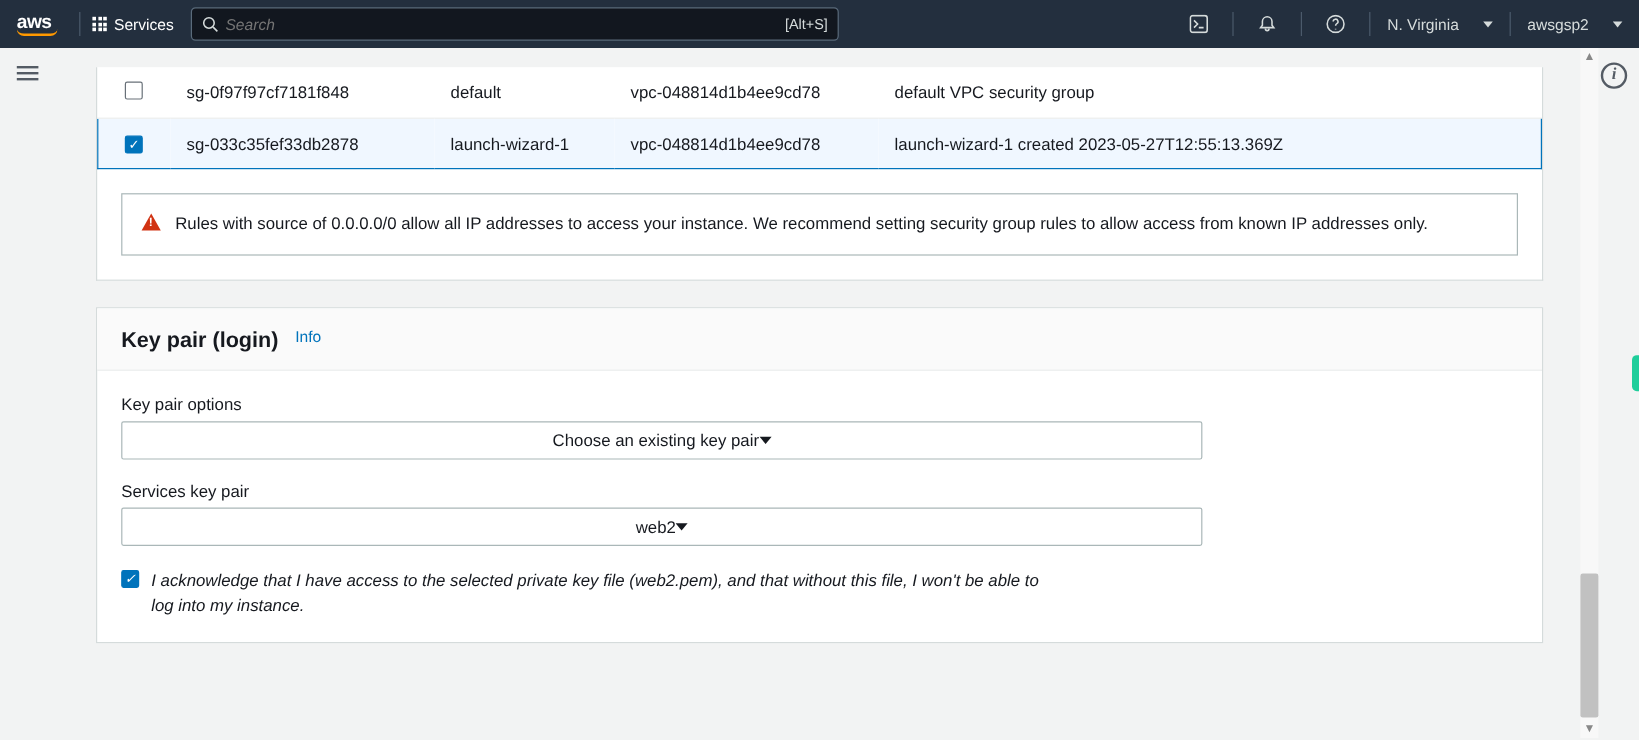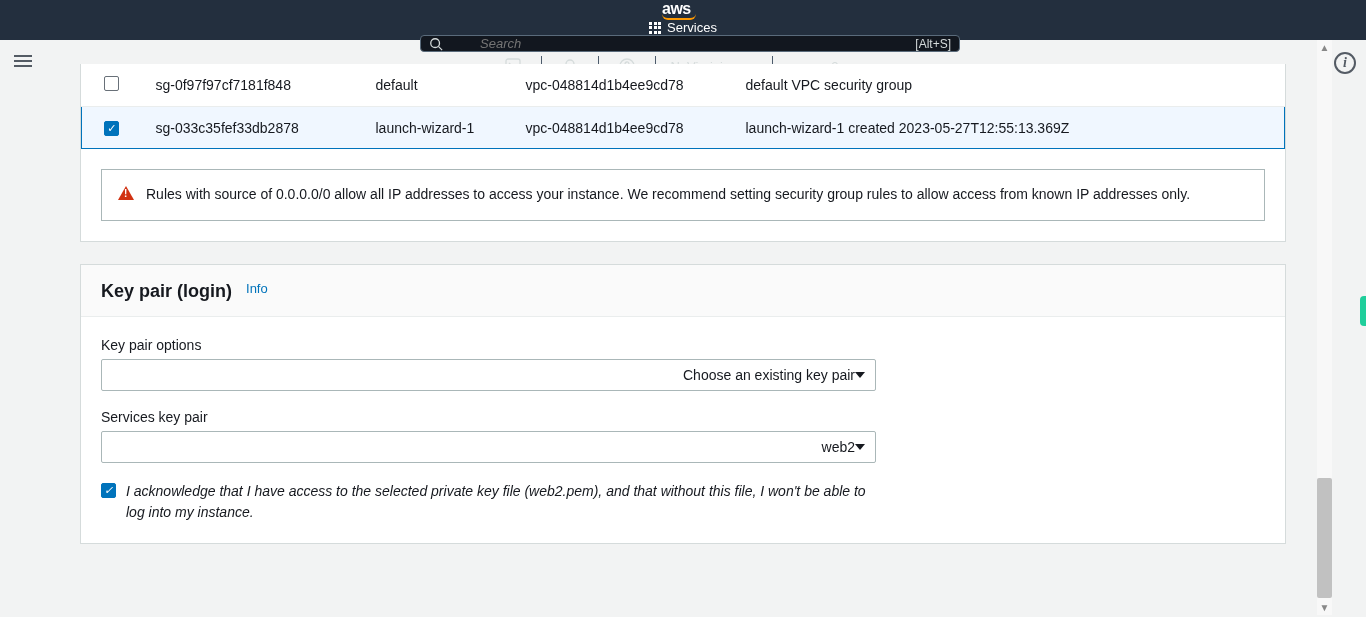--- a/index.html
+++ b/index.html
@@ -1,26 +1,26 @@
 <!DOCTYPE html>
 <html><head>
 <meta charset="utf-8">
 <style>
 * { box-sizing: border-box; margin: 0; padding: 0; }
 body { font-family: "Amazon Ember", "Helvetica Neue", Arial, sans-serif; font-size: 14px; color: #16191f; background: #f2f3f3; width: 1366px; height: 617px; overflow: hidden; position: relative; }
 
 
-.topnav { height: 40px; background: #232f3e; display: flex; align-items: center; color: #fff; padding: 0 14px; flex-direction: column; }
+.topnav { height: 40px; background: #232f3e; display: flex; align-items: center; color: #fff; padding: 0 14px; }
 .aws-logo { font-weight: 700; font-size: 16px; letter-spacing: -0.5px; margin-right: 8px; color: #fff; position: relative; }
 .aws-logo .smile { display: block; height: 6px; width: 34px; border-bottom: 2px solid #ff9900; border-radius: 0 0 20px 20px; margin-top: -4px; }
 .nav-divider { width: 1px; height: 20px; background: #4b5a6b; margin: 0 10px; }
 .services { display: flex; align-items: center; gap: 6px; cursor: pointer; font-size: 13px; }
 .services .grid-icon { display: grid; grid-template-columns: repeat(3,3px); grid-template-rows: repeat(3,3px); gap: 1.5px; }
 .services .grid-icon span { background: #fff; width: 3px; height: 3px; }
-.searchwrap { margin-left: 14px; display: flex; align-items: center; background: #12171f; border: 1px solid #5a6b7b; border-radius: 4px; height: 28px; width: 540px; padding: 0 8px; color: #aab7b8; gap: 31px; }
+.searchwrap { margin-left: 14px; display: flex; align-items: center; background: #12171f; border: 1px solid #5a6b7b; border-radius: 4px; height: 28px; width: 540px; padding: 0 8px; color: #aab7b8; }
 .searchwrap input { flex: 1; background: transparent; border: none; outline: none; color: #d5dbdb; font-style: italic; font-size: 13px; margin-left: 6px; }
 .searchwrap .kbd { font-size: 12px; color: #d5dbdb; }
 .nav-spacer { flex: 1; }
 .nav-icon-btn { width: 28px; height: 28px; display: flex; align-items: center; justify-content: center; cursor: pointer; color: #d5dbdb; }
 .nav-right { display: flex; align-items: center; gap: 4px; }
 .region, .account { font-size: 13px; color: #d5dbdb; cursor: pointer; display: flex; align-items: center; gap: 20px; }
 .triangle-down { width: 0; height: 0; border-left: 4px solid transparent; border-right: 4px solid transparent; border-top: 5px solid #d5dbdb; display: inline-block; }
 
 
 .hamburger { position: absolute; top: 52px; left: 14px; cursor: pointer; }
@@ -33,21 +33,21 @@
 .green-tab { position: absolute; right: 0; top: 296px; width: 6px; height: 30px; background: #1fce9b; border-radius: 4px 0 0 4px; }
 
 
 .scrollbar-track { position: absolute; right: 34px; top: 40px; width: 15px; height: 575px; background: #f8f8f8;}
 .scrollbar-thumb { position: absolute; right: 34px; top: 478px; width: 15px; height: 120px; background: #c1c1c1; border-radius: 2px; }
 .scroll-arrow { position: absolute; right: 34px; width: 15px; height: 15px; display: flex; align-items: center; justify-content: center; color: #888; font-size: 10px; }
 .scroll-arrow.up { top: 40px; }
 .scroll-arrow.down { top: 600px; }
 
 
-.main { position: absolute; left: 48px; top: 40px; right: 48px; bottom: 0; padding: 0 32px; overflow: hidden; margin-top: 24px; }
+.main { position: absolute; left: 48px; top: 40px; right: 48px; bottom: 0; padding: 16px 32px; overflow: hidden; }
 
 .panel { background: #fff; border: 1px solid #d5dbdb; margin-bottom: 22px; }
 
 .sg-table-panel { border-top: none; }
 .sg-table { width: 100%; border-collapse: collapse; }
 .sg-table td { padding: 12px 14px; font-size: 14px; color: #16191f; border-bottom: 1px solid #eaeded; }
 .sg-table tr.selected { background: #f0f7ff; }
 .sg-table tr.selected td { border-top: 1px solid #0073bb; border-bottom: 1px solid #0073bb; }
 .sg-table tr.selected td:first-child { border-left: 1px solid #0073bb; }
 .sg-table tr.selected td:last-child { border-right: 1px solid #0073bb; }
@@ -63,21 +63,21 @@
 .warn-icon-tri { width: 0; height: 0; border-left: 8px solid transparent; border-right: 8px solid transparent; border-bottom: 14px solid #d13212; position: relative; flex-shrink: 0; margin-top: 2px; }
 .warn-icon-tri::after { content: "!"; position: absolute; top: 2px; left: -2px; color: #fff; font-size: 10px; font-weight: bold; }
 .warning-box .text { color: #16191f; line-height: 1.55; }
 
 .keypair-header { padding: 16px 20px 14px; border-bottom: 1px solid #eaeded; display: flex; align-items: flex-start; gap: 14px; background:#fafafa;}
 .keypair-header h2 { font-size: 18px; font-weight: 700; }
 .info-link { color: #0073bb; font-size: 13px; cursor: pointer; font-weight: 400; }
 
 .keypair-body { padding: 20px; }
 .field-label { font-size: 14px; color: #16191f; margin-bottom: 6px; }
-.dropdown { width: 775px; height: 32px; border: 1px solid #aab7b8; border-radius: 2px; display: flex; align-items: center; padding: 0 10px; cursor: pointer; justify-content: flex-end; background:#fff; margin-bottom: 18px; }
+.dropdown { width: 901px; height: 32px; border: 1px solid #aab7b8; border-radius: 2px; display: flex; align-items: center; padding: 0 10px; cursor: pointer; justify-content: center; background:#fff; margin-bottom: 18px; }
 .dropdown .dd-triangle { width: 0; height: 0; border-left: 5px solid transparent; border-right: 5px solid transparent; border-top: 6px solid #16191f; }
 
 .ack-row { display: flex; gap: 10px; align-items: flex-start; margin-top: 8px; font-style: italic; }
 .ack-row .chk { margin-top: 2px; flex-shrink: 0; }
 .ack-row .text { line-height: 1.5; max-width: 760px; }
 
 .actions { display: flex; justify-content: flex-end; gap: 26px; align-items: center; padding: 8px 0 20px; }
 .cancel-btn { color: #545b64; font-weight: 700; cursor: pointer; background: none; border: none; font-size: 14px; }
 .create-btn { background: #ff9900; border: 3px solid #d90000; color: #16191f; font-weight: 700; padding: 8px 14px; cursor: pointer; font-size: 14px; }
 

